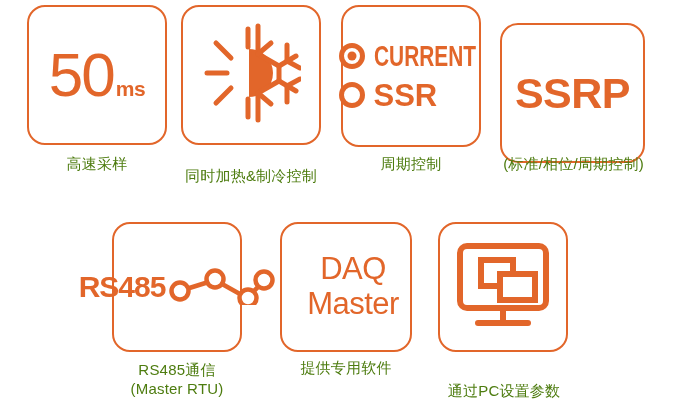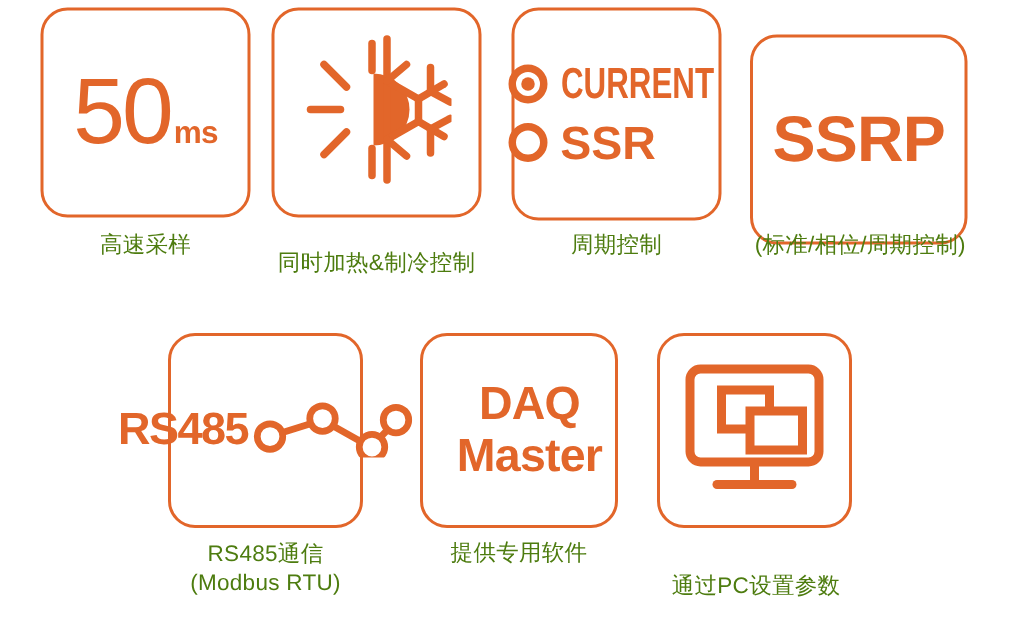--- a/index.html
+++ b/index.html
@@ -133,21 +133,21 @@
     font-weight: 700;
     letter-spacing: -1px;
     line-height: 1;
   }
 
   
   #card-daq { left: 280px; top: 222px; width: 132px; height: 130px; }
   .daq-text {
     color: #E2662A;
     font-size: 31px;
-    font-weight: 700;
+    font-weight: 400;
     line-height: 1.12;
     text-align: center;
     letter-spacing: -0.5px;
     white-space: pre-line;
     margin-left: 14px;
   }
 
   
   #card-pc { left: 438px; top: 222px; width: 130px; height: 130px; }
 
@@ -243,21 +243,21 @@
           <circle cx="13" cy="26" r="8.5"></circle>
           <circle cx="48" cy="14" r="8.5"></circle>
           <circle cx="81" cy="33" r="8.5"></circle>
           <circle cx="97" cy="15" r="8.5"></circle>
         </g>
       </svg>
     </span>
   </div>
 </div>
 <div class="feature-label" id="label-rs485">RS485通信
-(Modbus RTU)</div>
+(Master RTU)</div>
 
 <div class="feature-card" id="card-daq">
   <span class="daq-text">DAQ
 Master</span>
 </div>
 <div class="feature-label" id="label-daq">提供专用软件</div>
 
 <div class="feature-card" id="card-pc">
   <span>
     <svg width="96" height="88" viewBox="0 0 96 88" fill="none" xmlns="http://www.w3.org/2000/svg">

